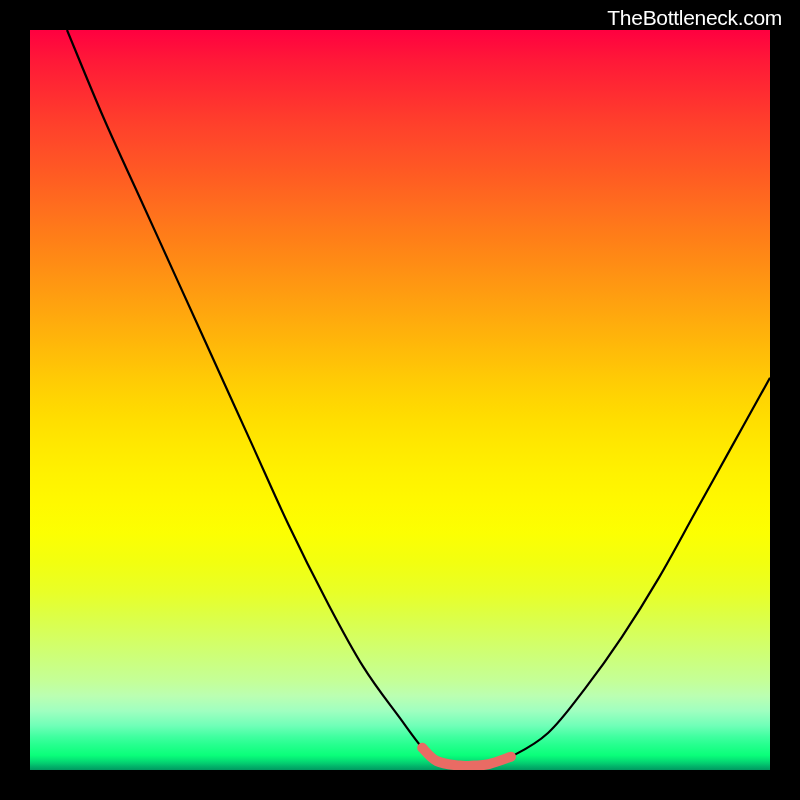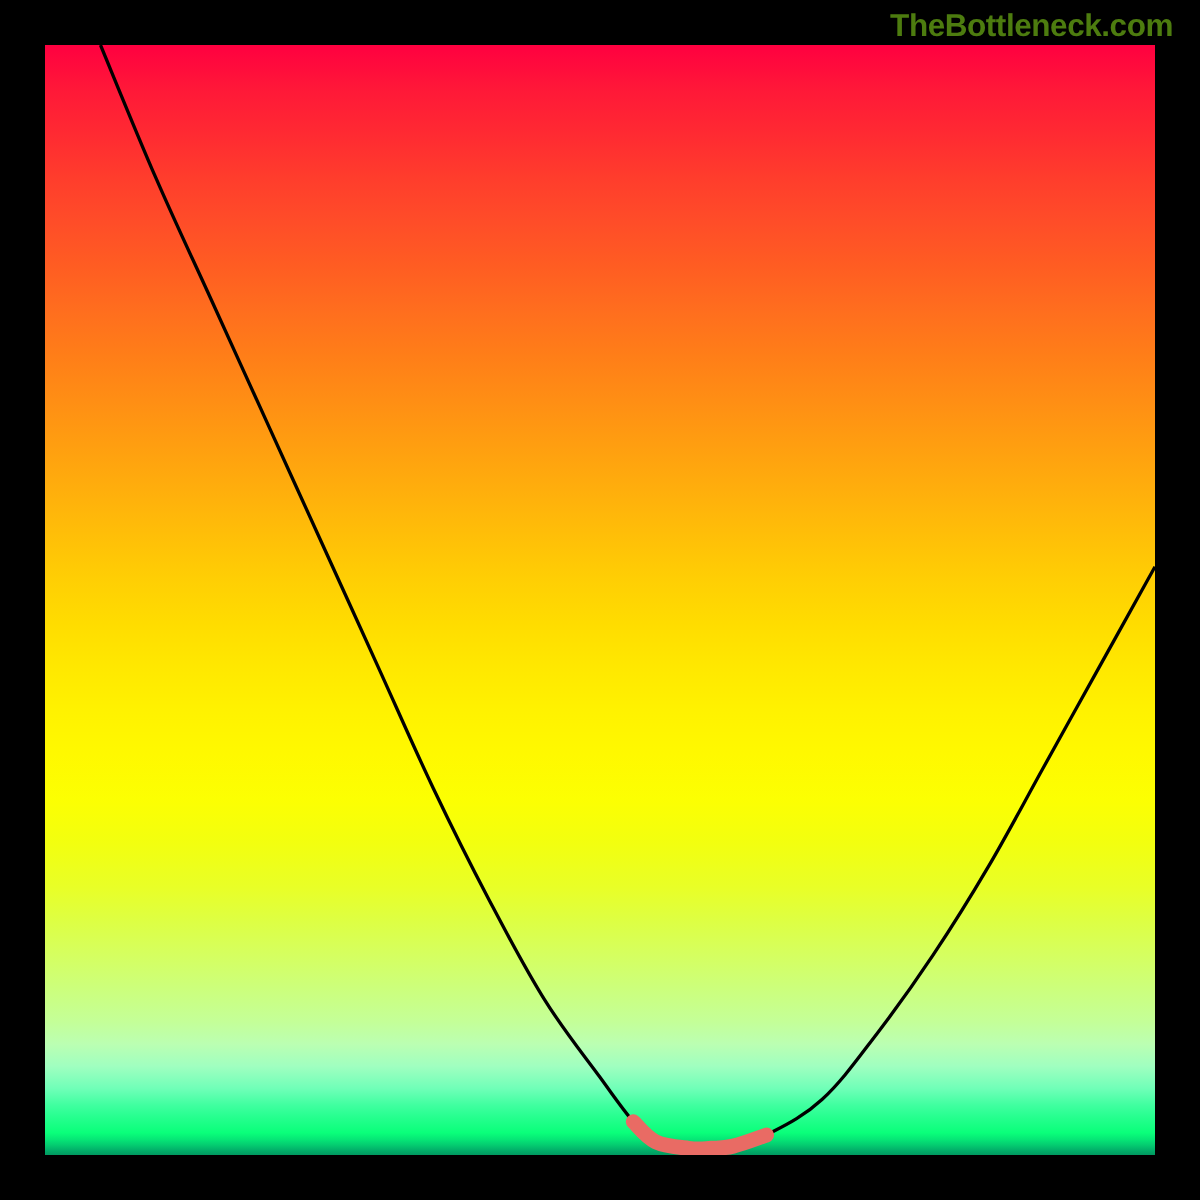--- a/index.html
+++ b/index.html
@@ -61,22 +61,22 @@
       #009960 100%
     );
     overflow: hidden;
   }
   .watermark {
     position: absolute;
     top: 6px;
     right: 18px;
     font-family: Arial, Helvetica, sans-serif;
     font-size: 21px;
-    font-weight: 700;
-    color: #4d7c0f;
+    font-weight: 400;
+    color: #ffffff;
     z-index: 10;
     letter-spacing: -0.3px;
   }
   svg.curve {
     position: absolute;
     top: 0;
     left: 0;
     width: 740px;
     height: 740px;
     overflow: visible;

